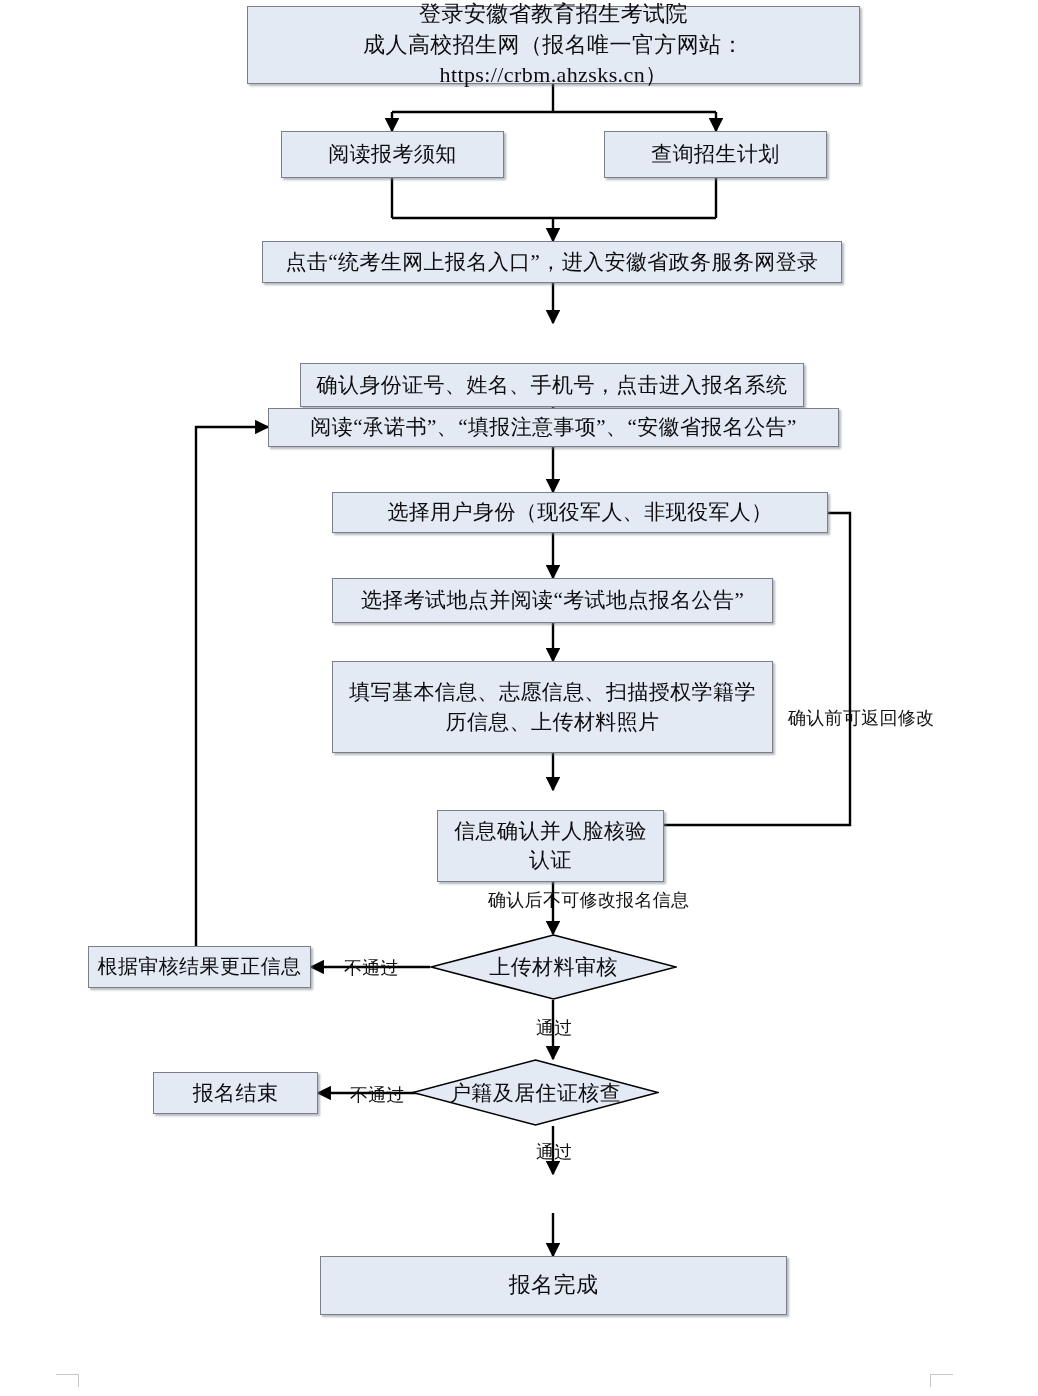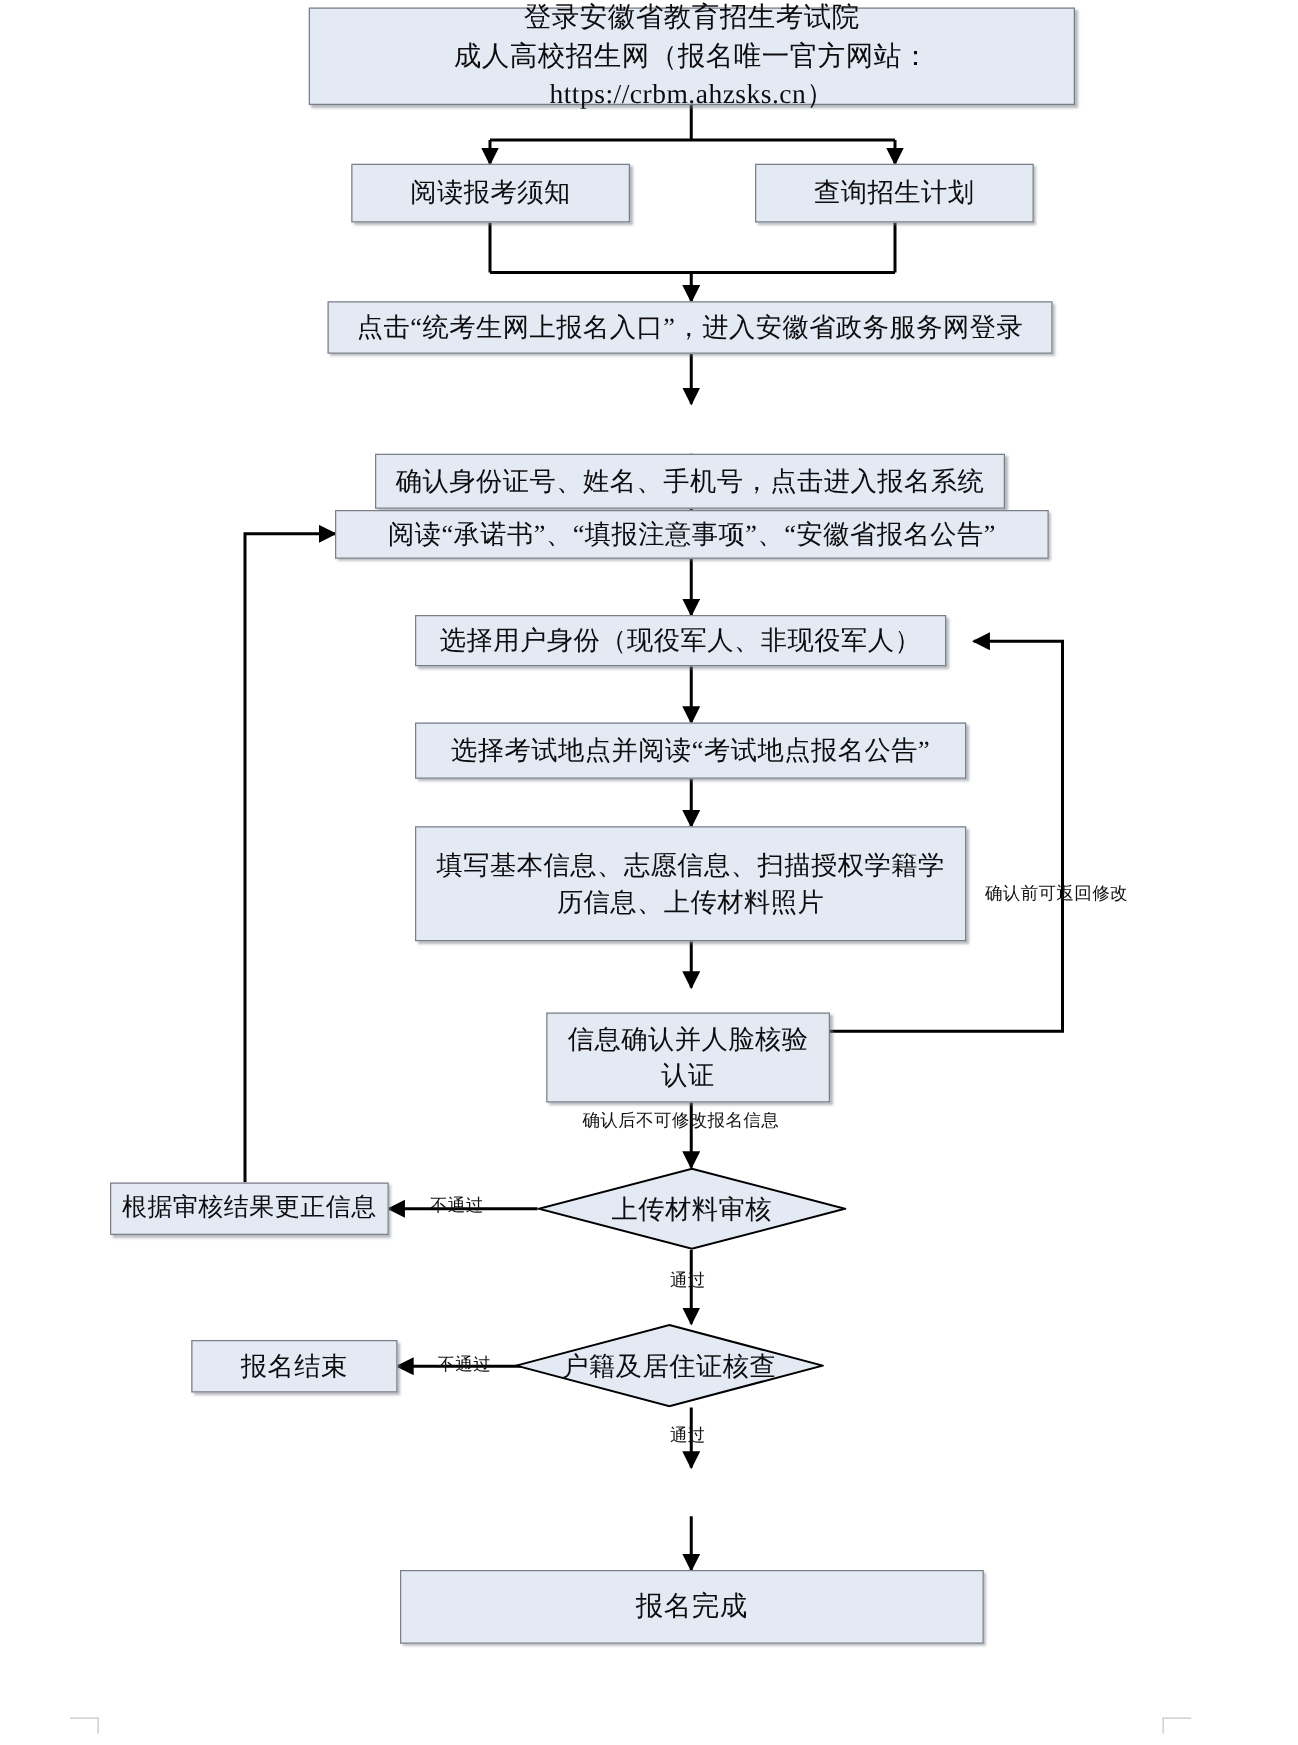--- a/index.html
+++ b/index.html
@@ -60,21 +60,21 @@
     position: absolute;
     left: 0; top: 0;
     width: 1038px;
     height: 1396px;
     pointer-events: none;
   }
 
   
   .edge-label {
     position: absolute;
-    font-size: 14px;
+    font-size: 18px;
     color: #111114;
     font-family: "Liberation Serif", "DejaVu Serif", serif;
     white-space: nowrap;
     background: transparent;
     letter-spacing: 0.3px;
   }
 
   
   .cropmark {
     position: absolute;
@@ -143,21 +143,21 @@
   <div class="node" style="left:281px; top:131px; width:223px; height:47px;">阅读报考须知</div>
 
   <div class="node" style="left:604px; top:131px; width:223px; height:47px;">查询招生计划</div>
 
   <div class="node" style="left:262px; top:241px; width:580px; height:42px;">点击“统考生网上报名入口”，进入安徽省政务服务网登录</div>
 
   <div class="node" style="left:300px; top:323px; width:504px; height:44px;margin-top:40px;">确认身份证号、姓名、手机号，点击进入报名系统</div>
 
   <div class="node" style="left:268px; top:408px; width:571px; height:39px;">阅读“承诺书”、“填报注意事项”、“安徽省报名公告”</div>
 
-  <div class="node" style="left:332px; top:492px; width:425px; height:41px;">选择用户身份（现役军人、非现役军人）</div>
+  <div class="node" style="left:332px; top:492px; width:496px; height:41px;">选择用户身份（现役军人、非现役军人）</div>
 
   <div class="node" style="left:332px; top:578px; width:441px; height:45px;">选择考试地点并阅读“考试地点报名公告”</div>
 
   <div class="node" style="left:332px; top:661px; width:441px; height:92px; line-height:1.45;">填写基本信息、志愿信息、扫描授权学籍学历信息、上传材料照片</div>
 
   <div class="node" style="left:437px; top:790px; width:227px; height:72px;margin-top:20px;">信息确认并人脸核验认证</div>
 
   <div class="diamond-wrap" style="left:430px; top:934px; width:247px; height:66px;">
     <svg width="247" height="66" viewBox="0 0 247 66">
       <polygon points="123.5,1 246,33 123.5,65 1,33" fill="#e4eaf4" stroke="#000000" stroke-width="1.6"></polygon>
@@ -174,21 +174,21 @@
     <div class="diamond-label">户籍及居住证核查</div>
   </div>
 
   <div class="node" style="left:153px; top:1072px; width:165px; height:42px;">报名结束</div>
 
 
   <div class="node big" style="left:320px; top:1256px; width:467px; height:59px;">报名完成</div>
 
   <div class="edge-label" style="left:788px; top:706px;">确认前可返回修改</div>
 
-  <div class="edge-label" style="left:466px; top:888px;">确认后不可修改报名信息</div>
+  <div class="edge-label" style="left:488px; top:888px;">确认后不可修改报名信息</div>
 
   <div class="edge-label" style="left:344px; top:956px;">不通过</div>
 
   <div class="edge-label" style="left:536px; top:1016px;">通过</div>
 
   <div class="edge-label" style="left:350px; top:1083px;">不通过</div>
 
   <div class="edge-label" style="left:536px; top:1140px;">通过</div>
 
   <div class="cropmark" style="left:56px; top:1374px; border-width:1px 1px 0 0;"></div>

